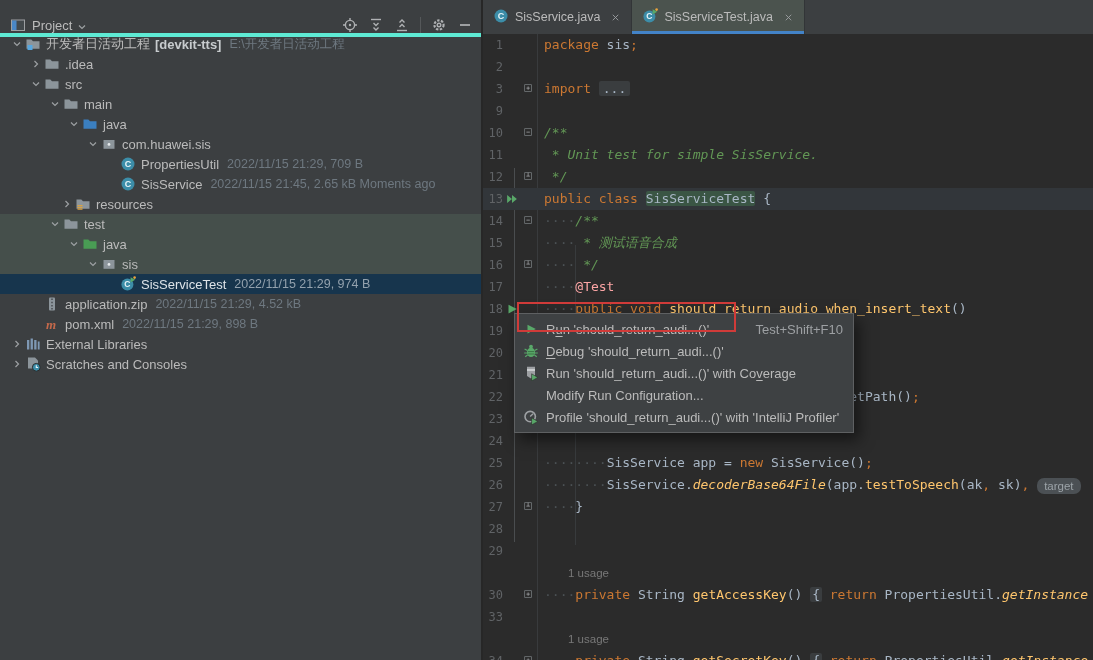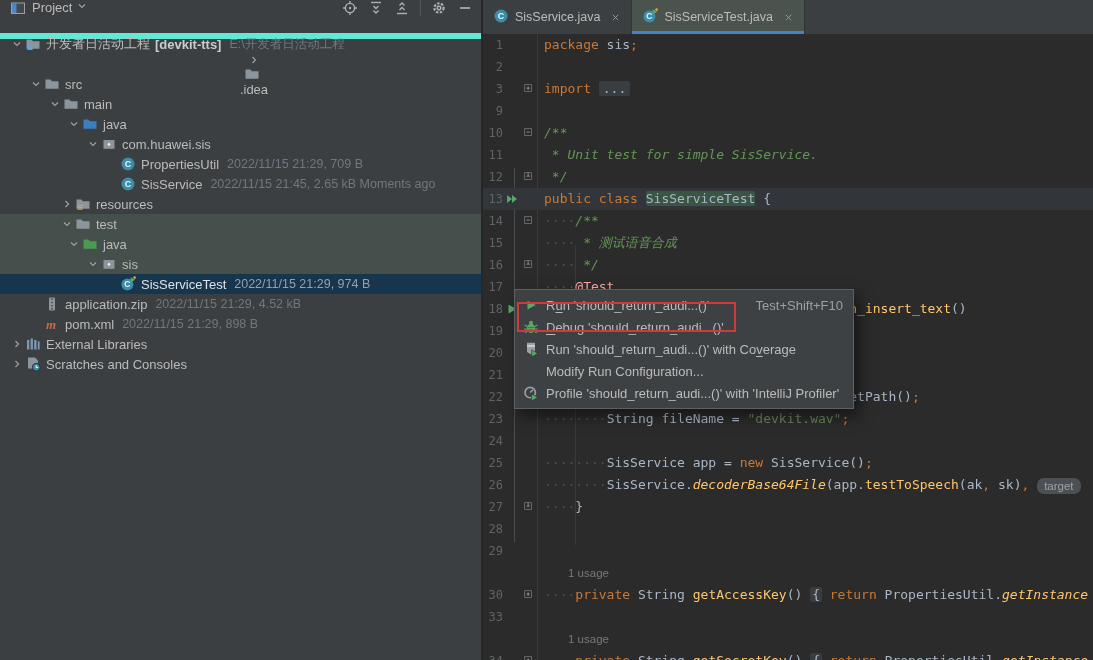--- a/index.html
+++ b/index.html
@@ -1,21 +1,21 @@
 <!DOCTYPE html>
 <html><head>
 <meta charset="utf-8">
 <style>
   html,body{margin:0;padding:0;background:#2B2B2B;width:1093px;height:660px;overflow:hidden;
     font-family:"Liberation Sans","DejaVu Sans",sans-serif;}
   #app{position:relative;width:1093px;height:660px;background:#2B2B2B;}
 
   
   #project-panel{position:absolute;left:0;top:0;width:481px;height:660px;background:#3C3F41;}
-  .phead{height:33px;display:flex;align-items:flex-start;padding:0 8px 0 10px;border-bottom:6px solid #5eead4;}
+  .phead{height:33px;display:flex;align-items:flex-end;padding:0 8px 0 10px;border-bottom:4px solid #5eead4;}
   .phead .ptitle{color:#BBBBBB;font-size:13px;margin:0 4px 0 6px;}
   .ptools{margin-left:auto;display:flex;align-items:center;gap:10px;}
   .vsep{width:1px;height:16px;background:#55585A;}
   .ic{display:inline-flex;align-items:center;justify-content:center;}
   #tree{position:absolute;top:34px;left:0;right:0;bottom:0;overflow:hidden;}
   .trow{height:20px;display:flex;align-items:center;white-space:nowrap;font-size:13px;color:#BBBBBB;}
   .trow .chev{width:17px;display:inline-flex;justify-content:center;flex:none;}
   .trow .ticon{width:16px;margin-right:5px;display:inline-flex;justify-content:center;flex:none;}
   .trow .tag{font-weight:bold;margin-left:5px;color:#C8CCCE;}
   .trow .meta{color:#6E7880;margin-left:8px;font-size:12.5px;}
@@ -57,21 +57,21 @@
   .tk-ind{color:#4B5154;}
   .tk-hlid{color:#A9B7C6;background:#3A5544;border-radius:2px;}
   .tk-foldtxt{color:#A9B7C6;background:#3A3D3F;border-radius:2px;padding:0 4px;}
   .tk-foldbrace{color:#A9B7C6;background:#3A3D3F;border-radius:2px;padding:0 2px;}
   .inlay{color:#787878;font-family:"Liberation Sans",sans-serif;font-size:11.5px;margin-left:24px;}
   .hintchip{display:inline-block;background:#4B5054;color:#9CA3A8;border-radius:7px;
             padding:0 7px;font-family:"Liberation Sans",sans-serif;font-size:11.5px;line-height:16px;
             vertical-align:middle;}
 
   
-  #ctxmenu{position:absolute;left:514px;top:289px;width:338px;background:#3E4143;
+  #ctxmenu{position:absolute;left:514px;top:313px;width:338px;background:#3E4143;
            border:1px solid #5E6062;box-shadow:5px 7px 14px rgba(0,0,0,.5);padding:4px 0;z-index:20;}
   .mitem{height:22px;display:flex;align-items:center;padding:0 10px 0 8px;font-size:13px;color:#BBBBBB;}
   .mitem .micon{width:16px;margin-right:7px;display:inline-flex;justify-content:center;flex:none;}
   .mitem .msc{margin-left:auto;color:#9DA0A3;padding-left:24px;}
   .mitem u{text-underline-offset:2px;}
   #annot{position:absolute;left:517px;top:302px;width:215px;height:26px;border:2px solid #D03B39;
          z-index:30;pointer-events:none;}
 </style>
 </head>
 <body>
@@ -135,21 +135,21 @@
           <span class="ticon">
             <svg width="16" height="16" viewBox="0 0 16 16" xmlns="http://www.w3.org/2000/svg">
               <path d="M1.5 3.5 L6.3 3.5 L8 5.2 L14.5 5.2 L14.5 12.8 L1.5 12.8 Z" fill="#8C959B"></path>
               <rect x="2.5" y="9" width="5" height="5" fill="#57A7E0"></rect>
             </svg>
           </span>
           <span class="lbl">开发者日活动工程</span>
           <span class="tag">[devkit-tts]</span>
           <span class="meta">E:\开发者日活动工程</span>
         </div>
-        <div class="trow" style="padding-left: 27px; flex-direction: column;">
+        <div class="trow" style="padding-left: 27px;">
           <span class="chev">
             <svg width="12" height="12" viewBox="0 0 16 16" xmlns="http://www.w3.org/2000/svg">
               <path d="M6 4l4 4-4 4" fill="none" stroke="#9DA0A3" stroke-width="1.6"></path>
             </svg>
           </span>
           <span class="ticon">
             <svg width="16" height="16" viewBox="0 0 16 16" xmlns="http://www.w3.org/2000/svg">
               <path d="M1.5 3.5 L6.3 3.5 L8 5.2 L14.5 5.2 L14.5 12.8 L1.5 12.8 Z" fill="#8C959B"></path>
             </svg>
           </span>
@@ -237,21 +237,21 @@
             </svg>
           </span>
           <span class="ticon">
             <svg width="16" height="16" viewBox="0 0 16 16" xmlns="http://www.w3.org/2000/svg">
               <path d="M1.5 3.5 L6.3 3.5 L8 5.2 L14.5 5.2 L14.5 12.8 L1.5 12.8 Z" fill="#8C959B"></path>
               <path d="M2.5 9.5h5M2.5 11.3h5M2.5 13.1h5" stroke="#D9A343" stroke-width="1.2"></path>
             </svg>
           </span>
           <span class="lbl">resources</span>
         </div>
-        <div class="trow path" style="padding-left: 58px;">
+        <div class="trow path" style="padding-left: 46px;">
           <span class="chev">
             <svg width="12" height="12" viewBox="0 0 16 16" xmlns="http://www.w3.org/2000/svg">
               <path d="M4 6l4 4 4-4" fill="none" stroke="#9DA0A3" stroke-width="1.6"></path>
             </svg>
           </span>
           <span class="ticon">
             <svg width="16" height="16" viewBox="0 0 16 16" xmlns="http://www.w3.org/2000/svg">
               <path d="M1.5 3.5 L6.3 3.5 L8 5.2 L14.5 5.2 L14.5 12.8 L1.5 12.8 Z" fill="#8C959B"></path>
             </svg>
           </span>

